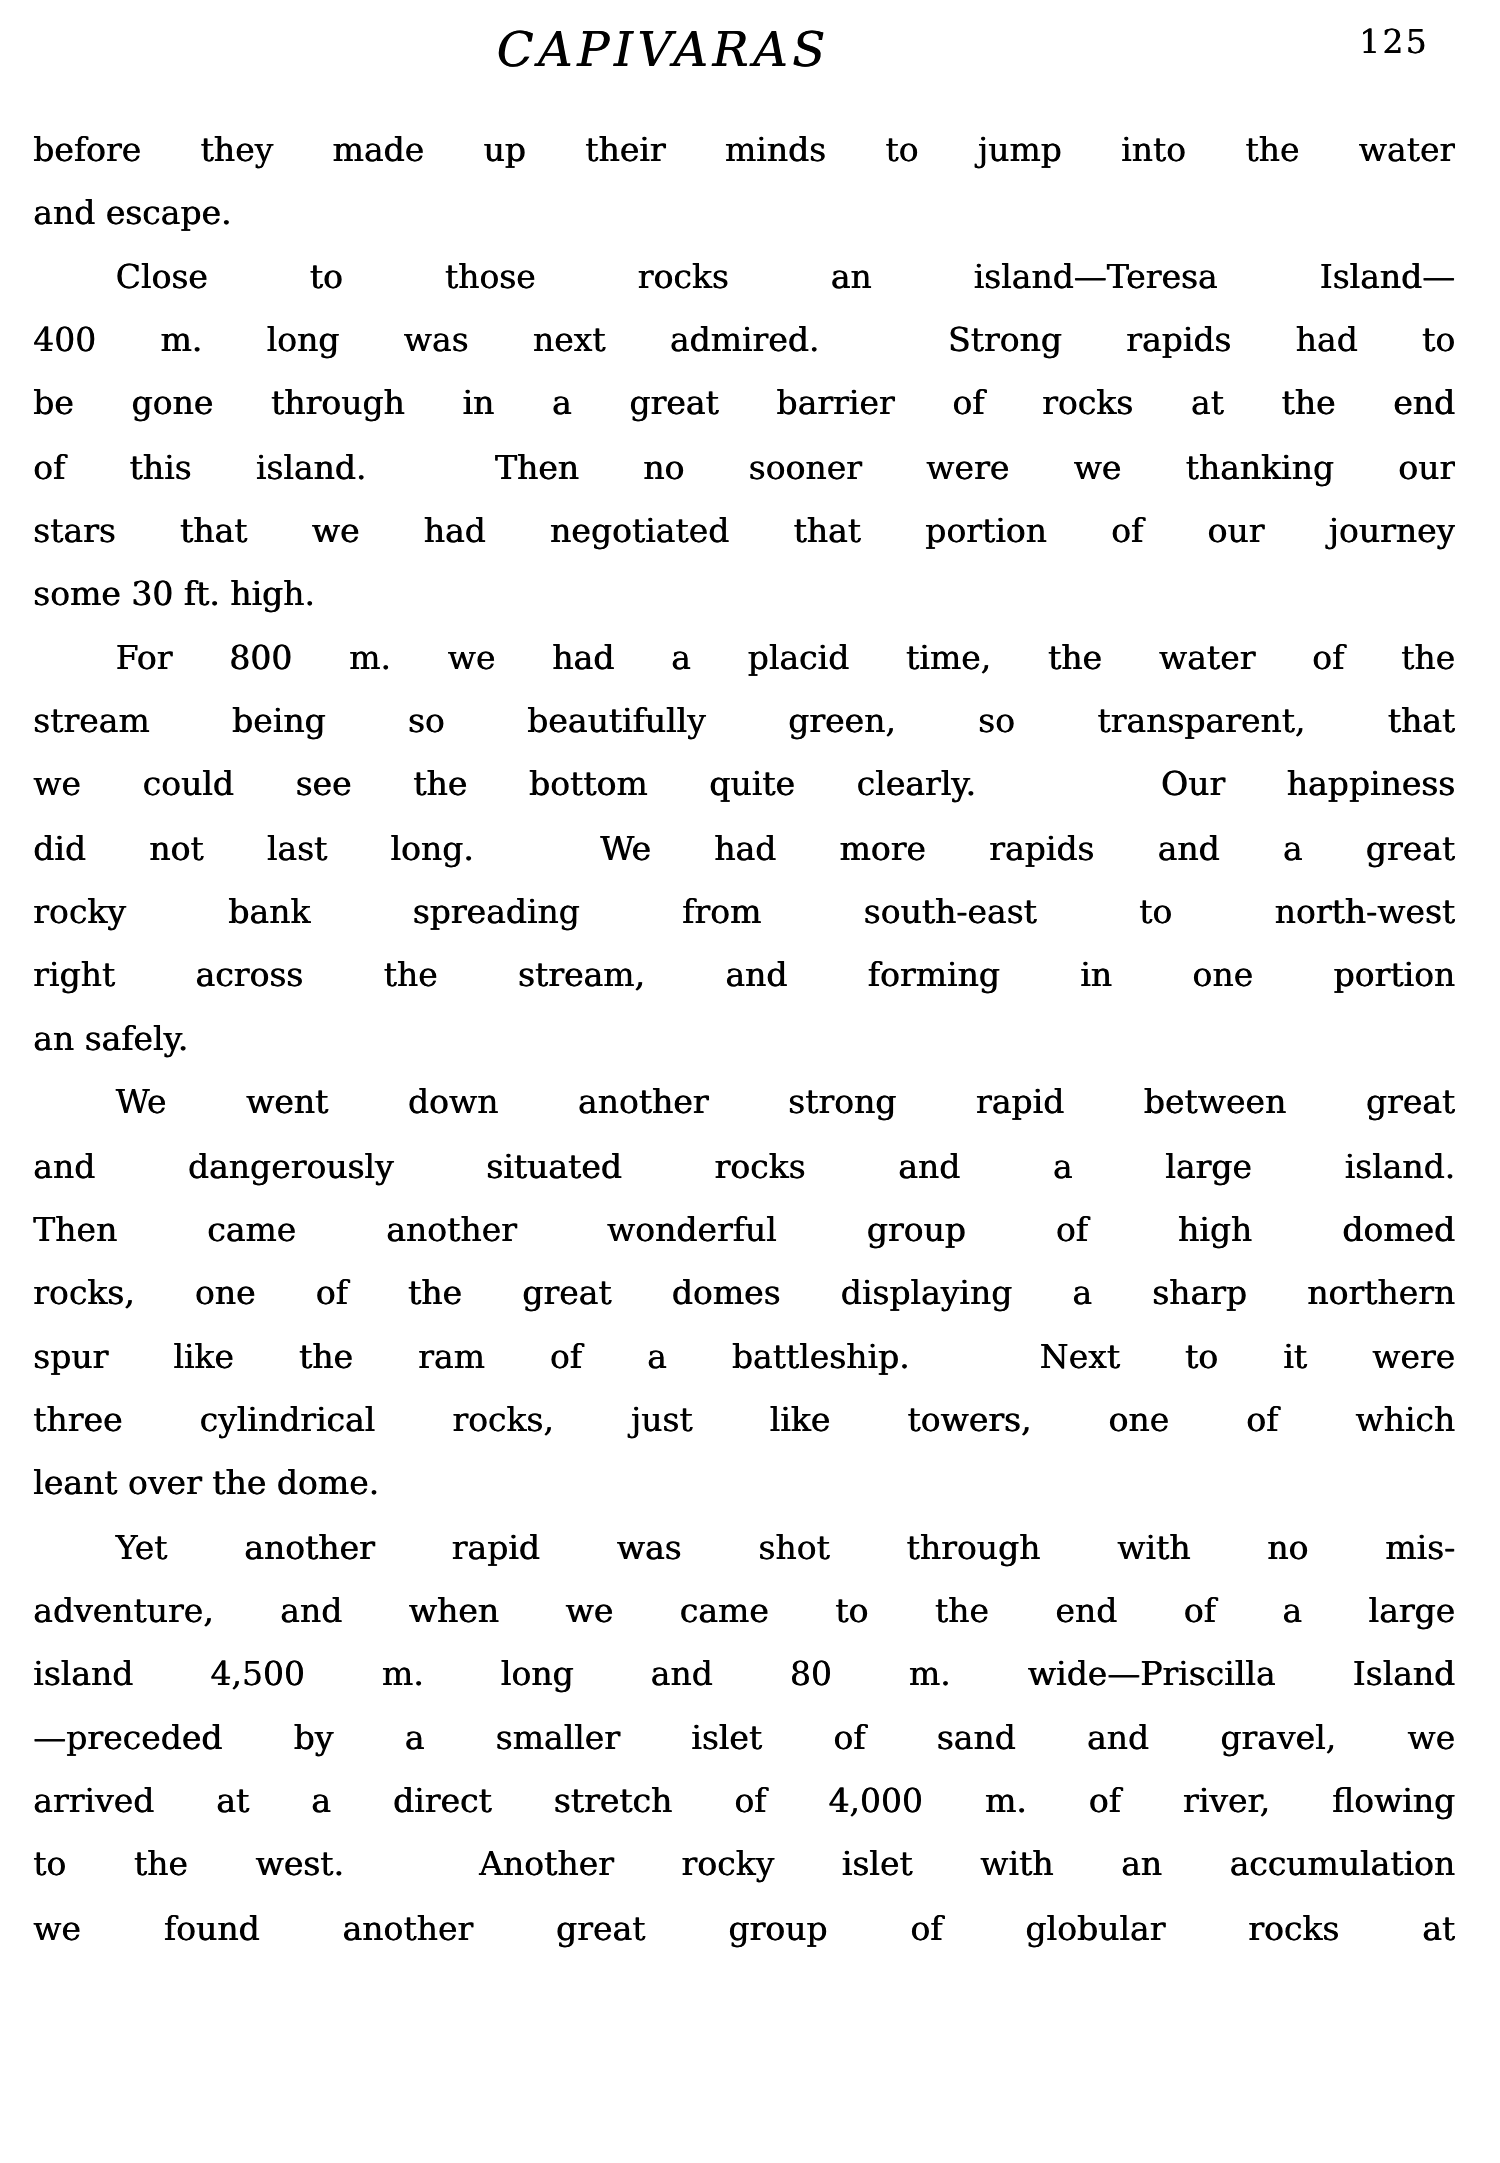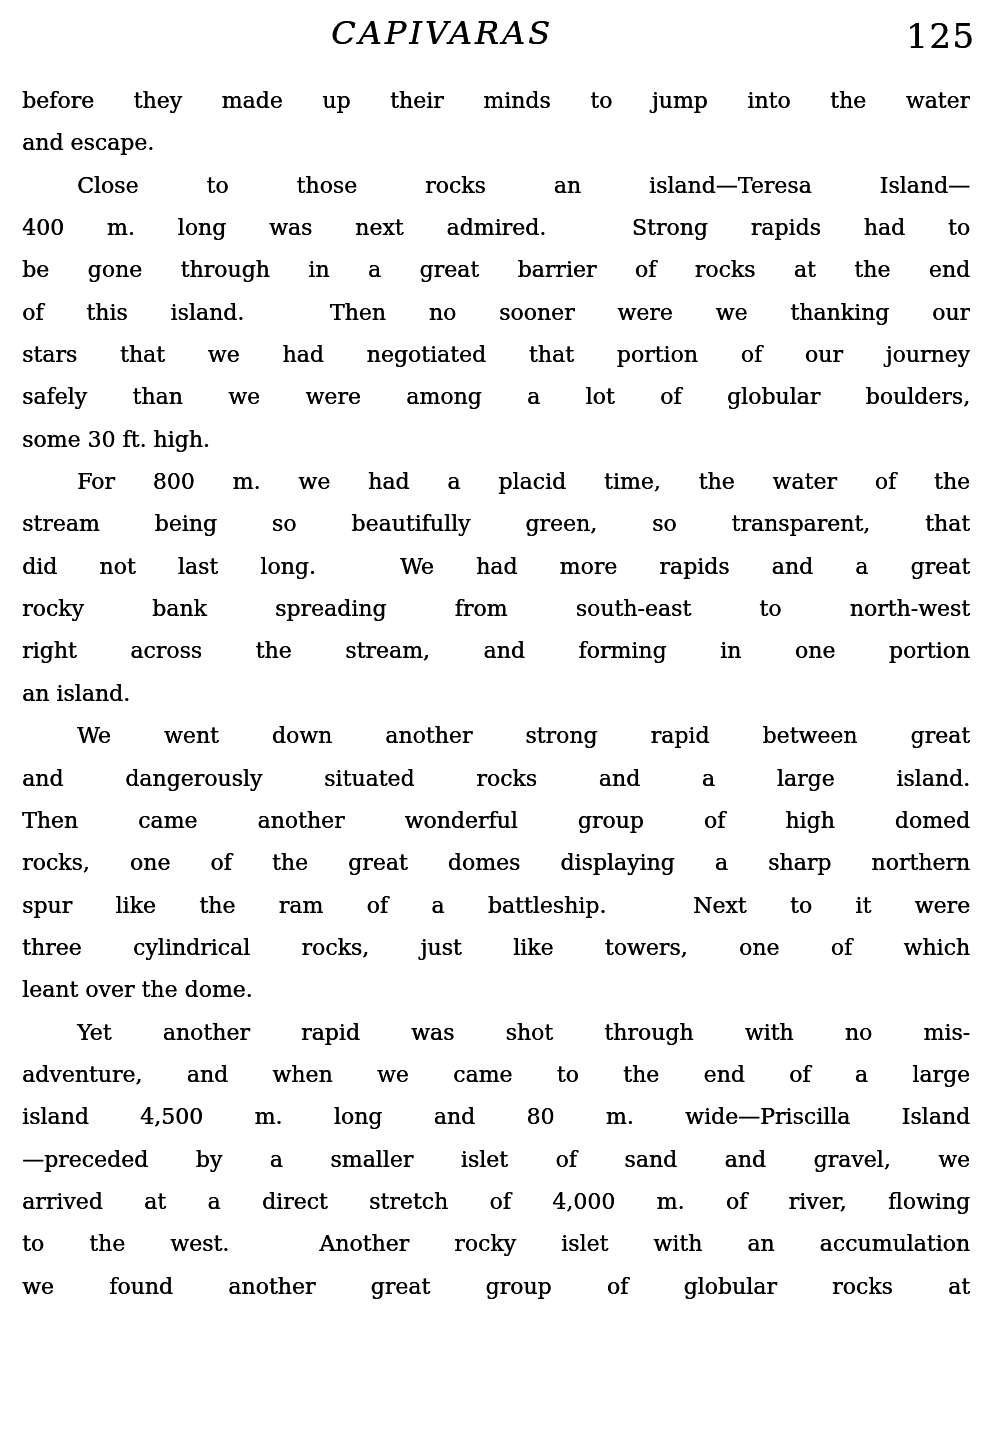--- a/index.html
+++ b/index.html
@@ -25,21 +25,21 @@
     font-style: italic;
     font-size: 32px;
     letter-spacing: 3px;
     white-space: nowrap;
     text-shadow: 0.4px 0 currentColor;
   }
   .page-number {
     position: absolute;
     left: 906px;
     top: 16px;
-    font-size: 34px;
+    font-size: 22px;
     letter-spacing: 1.5px;
     text-shadow: 0.4px 0 currentColor;
   }
 
   
   .text-block {
     position: absolute;
     left: 22px;
     top: 80px;
     width: 948px;
@@ -71,28 +71,28 @@
     <span class="page-number">125</span>
   </div>
   <div class="text-block" id="text-block">
       <div class="line">before they made up their minds to jump into the water</div>
       <div class="line flush">and escape.</div>
       <div class="line indent">Close to those rocks an island—Teresa Island—</div>
       <div class="line">400 m. long was next admired.&nbsp; Strong rapids had to</div>
       <div class="line">be gone through in a great barrier of rocks at the end</div>
       <div class="line">of this island.&nbsp; Then no sooner were we thanking our</div>
       <div class="line">stars that we had negotiated that portion of our journey</div>
-      <div class="line">safely than we were among a lot of globular boulders,</div>
       <div class="line flush">some 30 ft. high.</div>
       <div class="line indent">For 800 m. we had a placid time, the water of the</div>
       <div class="line">stream being so beautifully green, so transparent, that</div>
+      <div class="line">we could see the bottom quite clearly.&nbsp;&nbsp; Our happiness</div>
       <div class="line">did not last long.&nbsp; We had more rapids and a great</div>
       <div class="line">rocky bank spreading from south-east to north-west</div>
       <div class="line">right across the stream, and forming in one portion</div>
-      <div class="line flush">an island.</div>
+      <div class="line flush">an safely.</div>
       <div class="line indent">We went down another strong rapid between great</div>
       <div class="line">and dangerously situated rocks and a large island.</div>
       <div class="line">Then came another wonderful group of high domed</div>
       <div class="line">rocks, one of the great domes displaying a sharp northern</div>
       <div class="line">spur like the ram of a battleship.&nbsp; Next to it were</div>
       <div class="line">three cylindrical rocks, just like towers, one of which</div>
       <div class="line flush">leant over the dome.</div>
       <div class="line indent">Yet another rapid was shot through with no mis-</div>
       <div class="line">adventure, and when we came to the end of a large</div>
       <div class="line">island 4,500 m. long and 80 m. wide—Priscilla Island</div>

